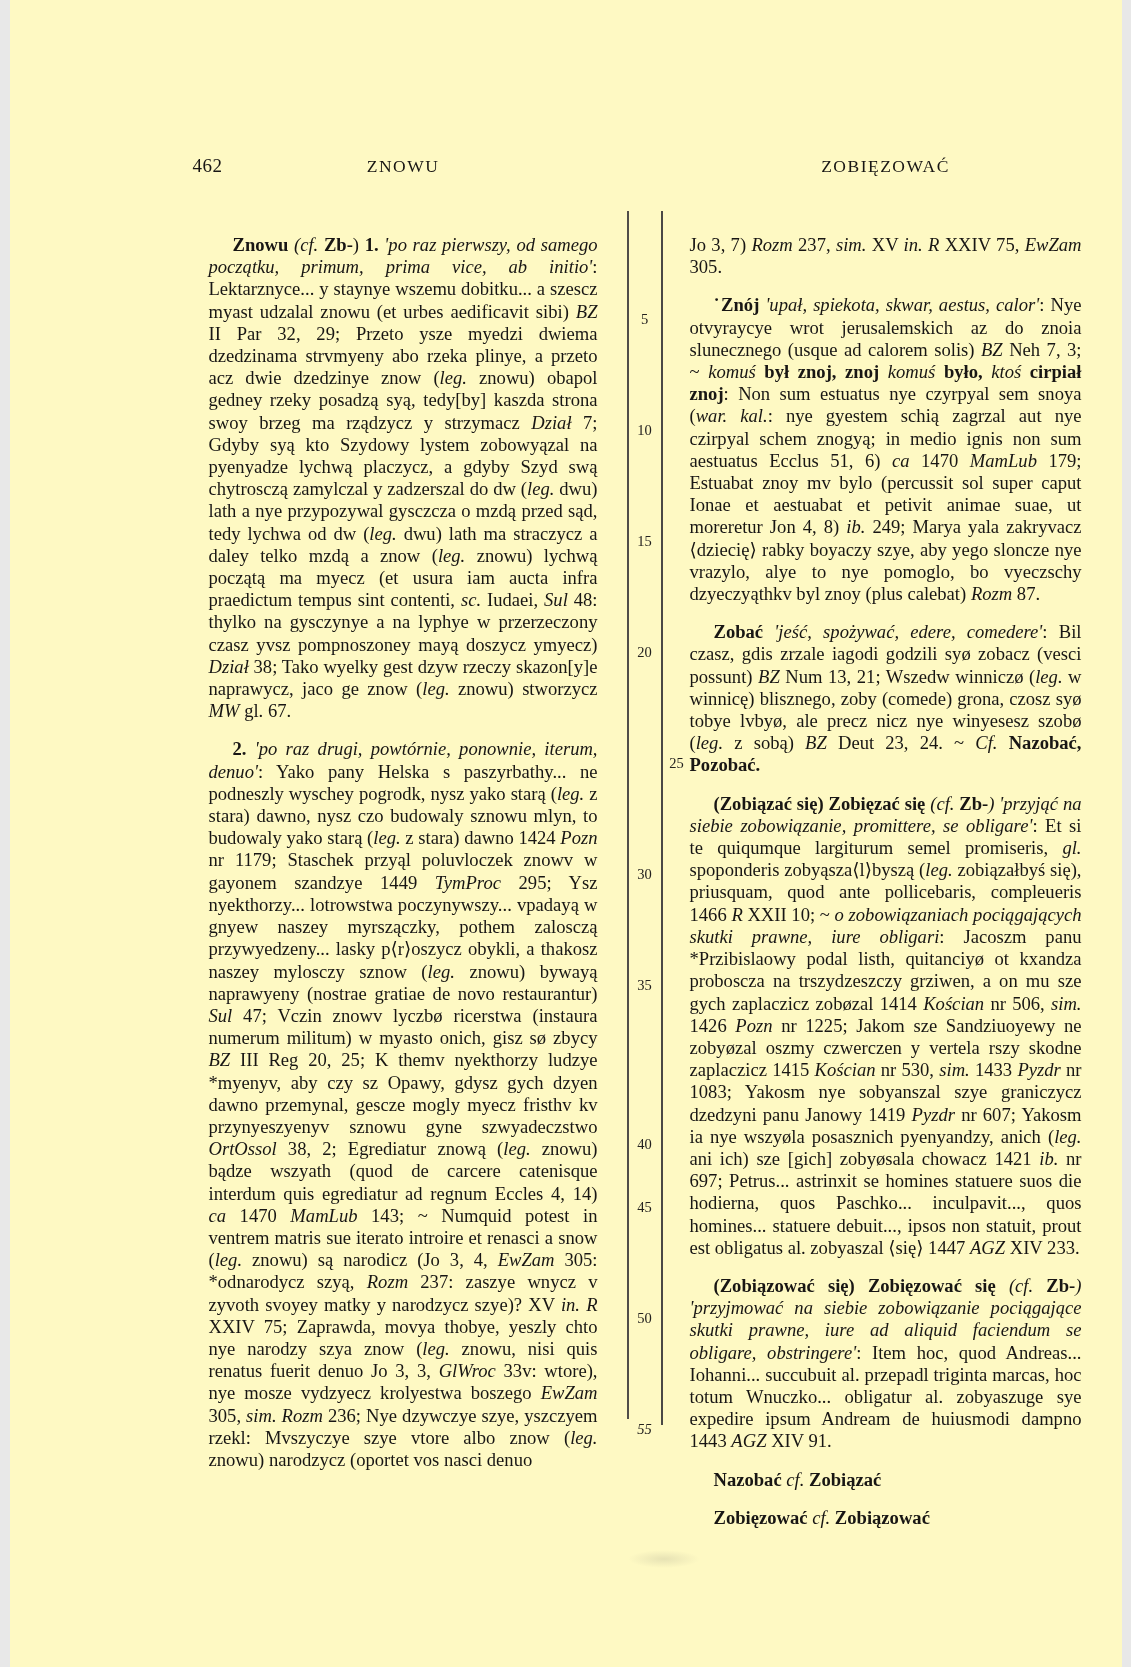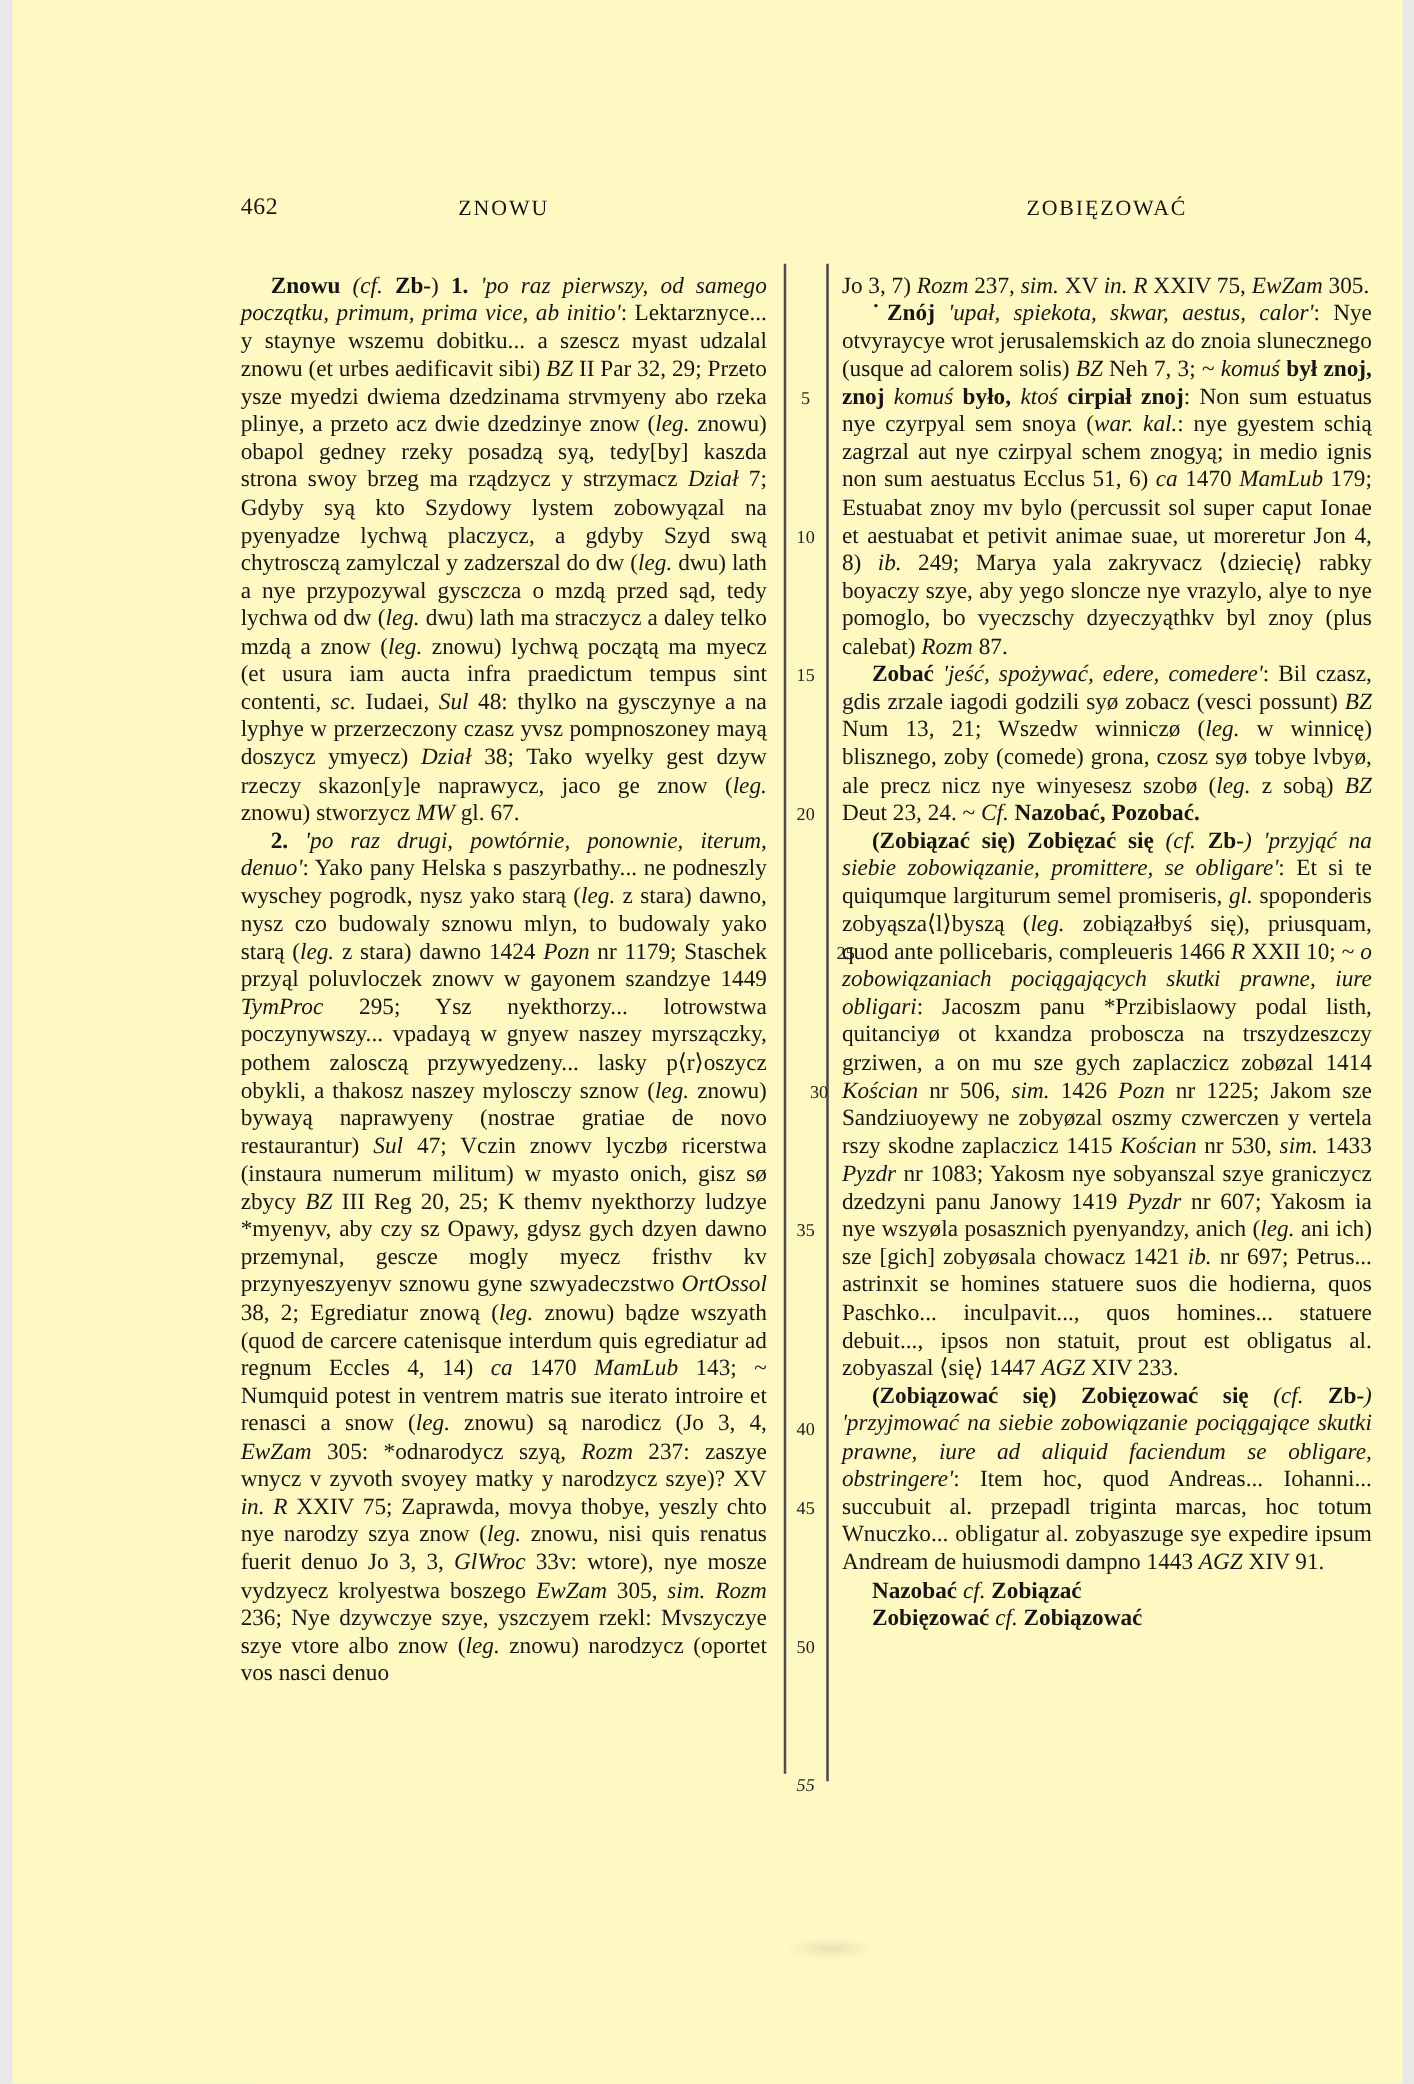--- a/index.html
+++ b/index.html
@@ -24,21 +24,21 @@
   }
   .head-left  { left:183px; width:421px; }
   .head-right { left:664px; width:424px; }
   .col {
     position:absolute; top:218px;
     font-size:18.6px; line-height:22.2px;
     text-align:justify;
   }
   .col-left  { left:183px; width:421px; }
   .col-right { left:664px; width:424px; }
-  .par { margin:0; text-indent:24px; }
+  .par { margin:16px; text-indent:24px; }
   .par.noindent { text-indent:0;font-family:Liberation Serif, serif; }
   .par b { font-weight:bold; }
   .par i { font-style:italic; }
   .rule {
     position:absolute; top:211px; width:2px;
     background:#4a4845;
   }
   .rule-left  { left:617px; height:1208px; background:#504d49; }
   .rule-right { left:651px; height:1214px; }
   .line-numbers {
@@ -65,21 +65,21 @@
 
   <div class="rule rule-left"></div>
   <div class="rule rule-right"></div>
 
   <div class="line-numbers">
       <div class="line-number" style="top: 309.8px;">5</div>
       <div class="line-number" style="top: 420.8px;">10</div>
       <div class="line-number" style="top: 531.8px;">15</div>
       <div class="line-number" style="top: 642.8px;">20</div>
       <div class="line-number" style="top: 753.8px; padding-left: 32px;">25</div>
-      <div class="line-number" style="top: 864.8px; text-align: right;">30</div>
+      <div class="line-number" style="top: 864.8px;">30</div>
       <div class="line-number" style="top: 975.8px;">35</div>
       <div class="line-number" style="top: 1086.8px; margin-top: 48px;">40</div>
       <div class="line-number" style="top: 1197.8px;">45</div>
       <div class="line-number" style="top: 1308.8px;">50</div>
       <div class="line-number" style="top: 1419.8px; font-style: italic;">55</div>
     </div>
 
   <div class="col col-left">
       <p class="par"><b>Znowu </b><i>(cf. </i><b>Zb-</b><span>) </span><b>1. </b><i>'po raz pierwszy, od samego początku, primum, prima vice, ab initio'</i><span>: Lektarznyce... y staynye wszemu dobitku... a szescz myast udzalal znowu (et urbes aedificavit sibi) </span><i>BZ</i><span> II Par 32, 29; Przeto ysze myedzi dwiema dzedzinama strvmyeny abo rzeka plinye, a przeto acz dwie dzedzinye znow (</span><i>leg.</i><span> znowu) obapol gedney rzeky posadzą syą, tedy[by] kaszda strona swoy brzeg ma rządzycz y strzymacz </span><i>Dział</i><span> 7; Gdyby syą kto Szydowy lystem zobowyązal na pyenyadze lychwą placzycz, a gdyby Szyd swą chytrosczą zamylczal y zadzerszal do dw (</span><i>leg.</i><span> dwu) lath a nye przypozywal gysczcza o mzdą przed sąd, tedy lychwa od dw (</span><i>leg.</i><span> dwu) lath ma straczycz a daley telko mzdą a znow (</span><i>leg.</i><span> znowu) lychwą początą ma myecz (et usura iam aucta infra praedictum tempus sint contenti, </span><i>sc.</i><span> Iudaei, </span><i>Sul</i><span> 48: thylko na gysczynye a na lyphye w przerzeczony czasz yvsz pompnoszoney mayą doszycz ymyecz) </span><i>Dział</i><span> 38; Tako wyelky gest dzyw rzeczy skazon[y]e naprawycz, jaco ge znow (</span><i>leg.</i><span> znowu) stworzycz </span><i>MW</i><span> gl. 67.</span></p>
       <p class="par"><b>2. </b><i>'po raz drugi, powtórnie, ponownie, iterum, denuo'</i><span>: Yako pany Helska s paszyrbathy... ne podneszly wyschey pogrodk, nysz yako starą (</span><i>leg.</i><span> z stara) dawno, nysz czo budowaly sznowu mlyn, to budowaly yako starą (</span><i>leg.</i><span> z stara) dawno 1424 </span><i>Pozn</i><span> nr 1179; Staschek przyąl poluvloczek znowv w gayonem szandzye 1449 </span><i>TymProc</i><span> 295; Ysz nyekthorzy... lotrowstwa poczynywszy... vpadayą w gnyew naszey myrszączky, pothem zalosczą przywyedzeny... lasky p⟨r⟩oszycz obykli, a thakosz naszey mylosczy sznow (</span><i>leg.</i><span> znowu) bywayą naprawyeny (nostrae gratiae de novo restaurantur) </span><i>Sul</i><span> 47; Vczin znowv lyczbø ricerstwa (instaura numerum militum) w myasto onich, gisz sø zbycy </span><i>BZ</i><span> III Reg 20, 25; K themv nyekthorzy ludzye *myenyv, aby czy sz Opawy, gdysz gych dzyen dawno przemynal, gescze mogly myecz fristhv kv przynyeszyenyv sznowu gyne szwyadeczstwo </span><i>OrtOssol</i><span> 38, 2; Egrediatur znową (</span><i>leg.</i><span> znowu) bądze wszyath (quod de carcere catenisque interdum quis egrediatur ad regnum Eccles 4, 14) </span><i>ca</i><span> 1470 </span><i>MamLub</i><span> 143; ~ Numquid potest in ventrem matris sue iterato introire et renasci a snow (</span><i>leg.</i><span> znowu) są narodicz (Jo 3, 4, </span><i>EwZam</i><span> 305: *odnarodycz szyą, </span><i>Rozm</i><span> 237: zaszye wnycz v zyvoth svoyey matky y narodzycz szye)? XV </span><i>in.</i><span> </span><i>R</i><span> XXIV 75; Zaprawda, movya thobye, yeszly chto nye narodzy szya znow (</span><i>leg.</i><span> znowu, nisi quis renatus fuerit denuo Jo 3, 3, </span><i>GlWroc</i><span> 33v: wtore), nye mosze vydzyecz krolyestwa boszego </span><i>EwZam</i><span> 305, </span><i>sim. Rozm</i><span> 236; Nye dzywczye szye, yszczyem rzekl: Mvszyczye szye vtore albo znow (</span><i>leg.</i><span> znowu) narodzycz (oportet vos nasci denuo</span></p>

